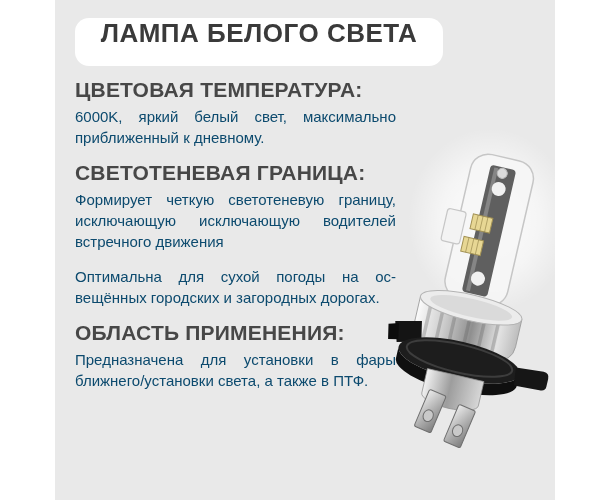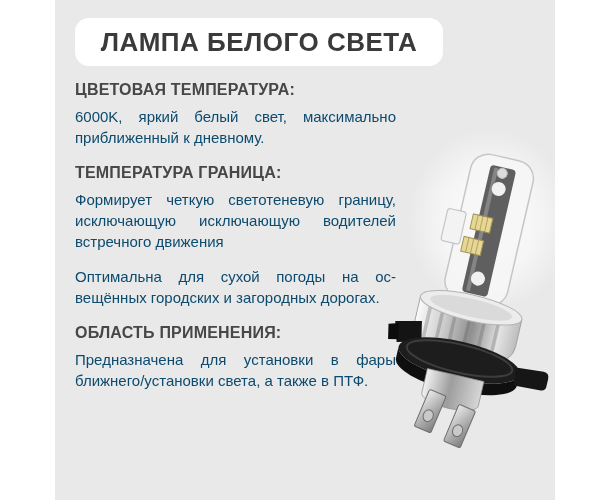--- a/index.html
+++ b/index.html
@@ -10,33 +10,33 @@
     position:relative;
   }
   .stage{position:absolute;inset:0;width:612px;height:500px;}
   .panel{
     position:absolute;left:55px;top:0;width:500px;height:500px;
     background:#e9e9e9;
   }
   .title-pill{
     position:absolute;left:75px;top:18px;width:368px;height:48px;
     background:#ffffff;border-radius:14px;
-    display:flex;align-items:center;justify-content:center;
+    display:flex;align-items:flex-start;justify-content:center;
   }
   .title-pill span{
     font-size:26px;font-weight:bold;color:#3a3a3a;letter-spacing:.5px;
     white-space:nowrap;
   }
   .sections{
     position:absolute;left:75px;top:79px;width:321px;
   }
   .section{margin-bottom:14px;}
   .section h2{
     margin:0 0 5px 0;
-    font-size:16px;line-height:22px;font-weight:bold;color:#474747;
+    font-size:21px;line-height:22px;font-weight:bold;color:#474747;
     letter-spacing:.2px;
   }
   .section p{
     margin:0;
     font-size:15px;line-height:21px;color:#0c4a6e;
     text-align:justify;
     hyphens:manual;-webkit-hyphens:manual;
   }
   .bulb-wrap{
     position:absolute;left:368px;top:128px;width:204px;height:320px;
@@ -53,21 +53,21 @@
   <div class="title-pill">
     <span>ЛАМПА БЕЛОГО СВЕТА</span>
   </div>
 
   <div class="sections">
     <div class="section">
       <h2>ЦВЕТОВАЯ ТЕМПЕРАТУРА:</h2>
       <p>6000K, яркий белый свет, макси­мально приближенный к дневному.</p>
     </div>
     <div class="section">
-      <h2>ТЕМПЕРАТУРА ГРАНИЦА:</h2>
+      <h2>СВЕТОТЕНЕВАЯ ГРАНИЦА:</h2>
       <p>Формирует четкую светотеневую границу, исключающую исключающую водителей встречного движения</p>
     </div>
     <div class="section">
       <p>Оптимальна для сухой погоды на ос­вещённых городских и загородных дорогах.</p>
     </div>
     <div class="section">
       <h2>ОБЛАСТЬ ПРИМЕНЕНИЯ:</h2>
       <p>Предназначена для установки в фары ближнего/установки света, а также в ПТФ.</p>
     </div>
   </div>

